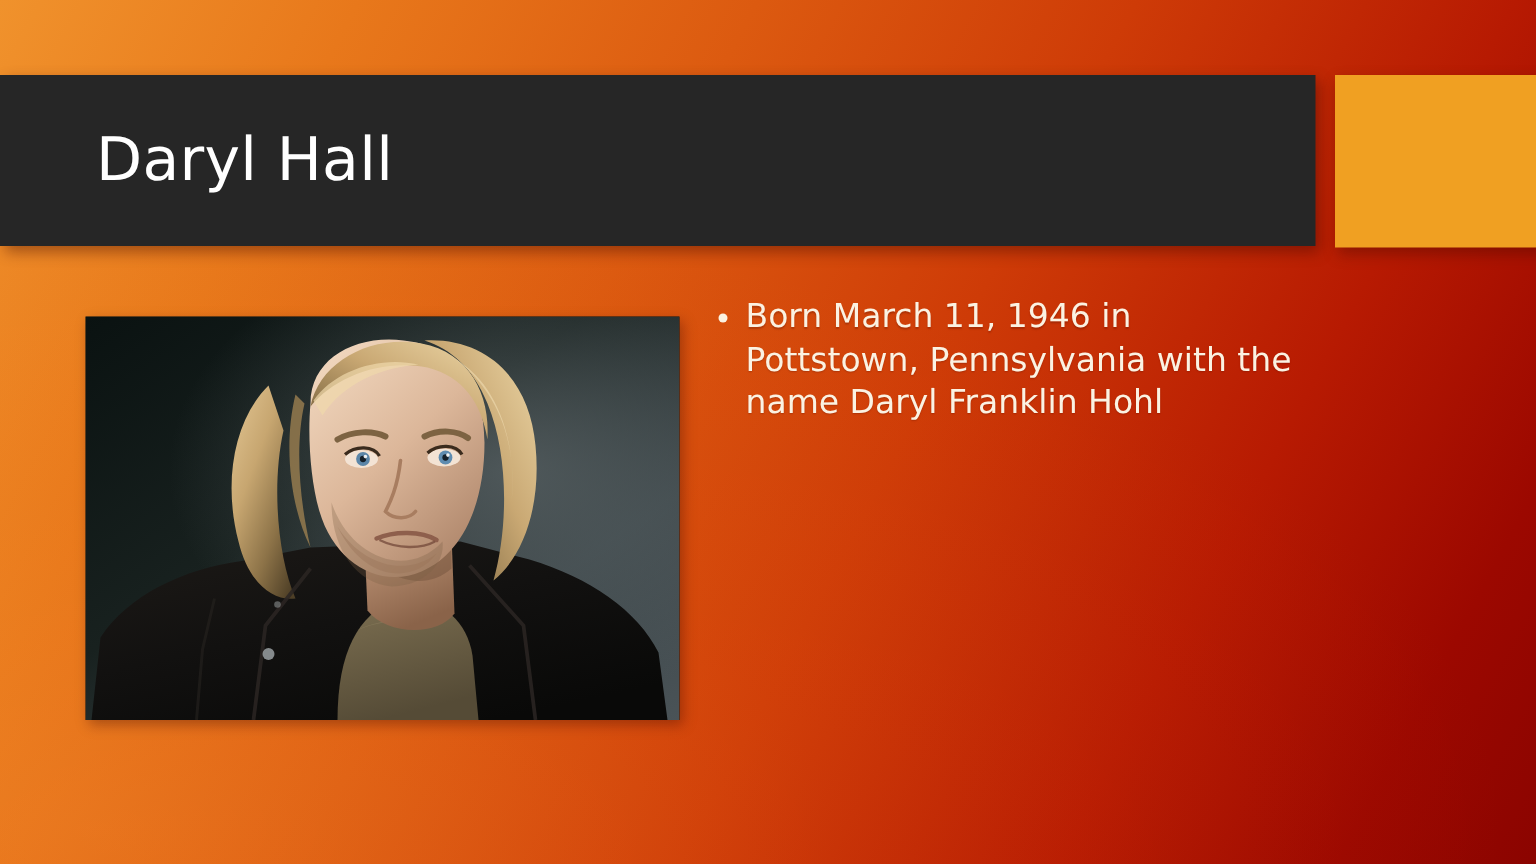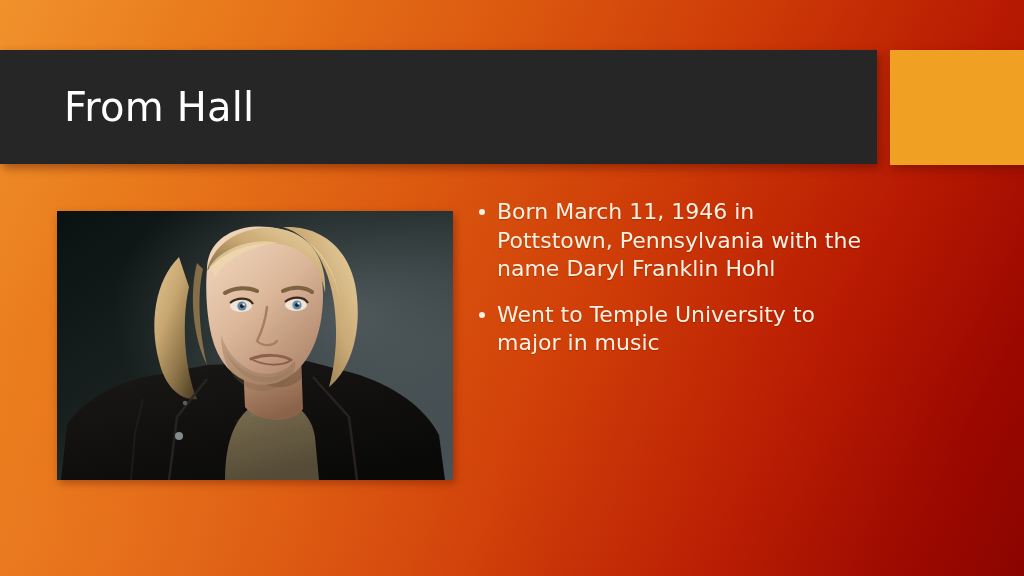--- a/index.html
+++ b/index.html
@@ -105,21 +105,21 @@
     border-radius:50%;
     background:#FBF2E2;
   }
 </style>
 </head>
 <body>
 
 <div class="slide">
 
   <div class="title-band">
-    <div class="title-text">From Hall</div>
+    <div class="title-text">Daryl Hall</div>
   </div>
 
   <div class="accent-block"></div>
 
   <div class="photo-frame">
     <svg viewBox="0 0 396 269" preserveAspectRatio="xMidYMid slice">
       <defs>
         <linearGradient id="bgGrad" x1="0" y1="0" x2="1" y2="1">
           <stop offset="0%" stop-color="#0a1211"></stop>
           <stop offset="42%" stop-color="#18211f"></stop>
@@ -237,19 +237,15 @@
       <circle cx="122" cy="225" r="4" fill="#9aa0a2" opacity=".85"></circle>
       <circle cx="128" cy="192" r="2.2" fill="#8b8f90" opacity=".6"></circle>
     </svg>
   </div>
 
   <div class="bullets">
     <div class="bullet-item">
       <span class="bullet-dot"></span>
       <span>Born March 11, 1946 in Pottstown, Pennsylvania with the name Daryl Franklin Hohl</span>
     </div>
-    <div class="bullet-item">
-      <span class="bullet-dot"></span>
-      <span>Went to Temple University to major in music</span>
-    </div>
   </div>
 
 </div>
 
 </body></html>

